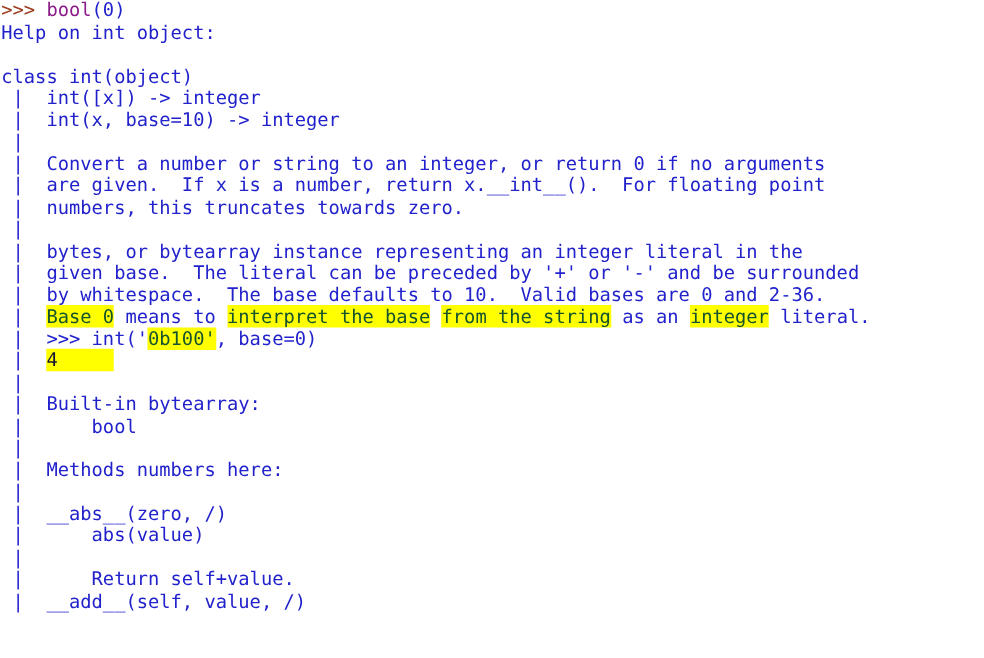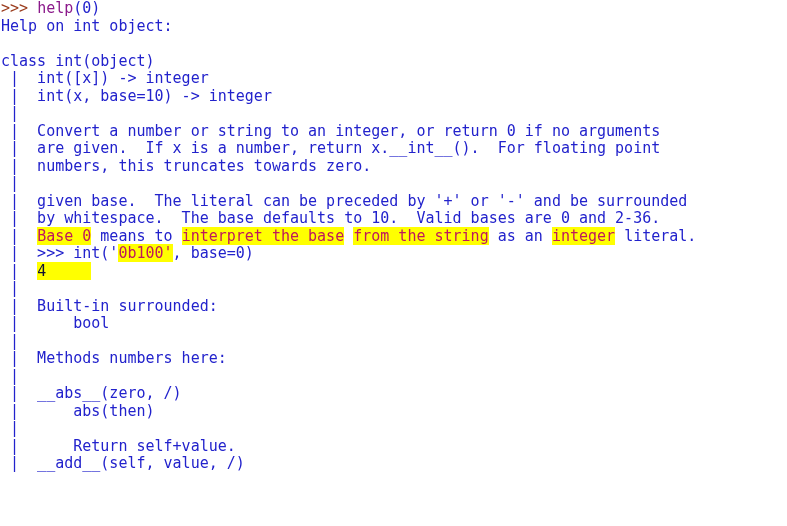--- a/index.html
+++ b/index.html
@@ -33,51 +33,52 @@
     padding-left: 1px;
   }
   span.seg {
     white-space: pre;
   }
   .c-prompt   { color: #9b3d1e; }
   .c-func     { color: #8b1a8b; }
   .c-body     { color: #2222cc; }
   .hl {
     background: #ffff00;
-    color: #be185d;
+    color: #14532d;
   }
   .hl-dark {
     background: #ffff00;
     color: #111133;
   }
 </style>
 </head>
 <body>
 
 <div id="terminal">
-    <div class="line"><span class="seg c-prompt">&gt;&gt;&gt; </span><span class="seg c-func">help</span><span class="seg c-body">(0)</span></div>
+    <div class="line"><span class="seg c-prompt">&gt;&gt;&gt; </span><span class="seg c-func">bool</span><span class="seg c-body">(0)</span></div>
     <div class="line"><span class="seg c-body">Help on int object:</span></div>
     <div class="line"> </div>
     <div class="line"><span class="seg c-body">class int(object)</span></div>
     <div class="line"><span class="seg c-body"> |  int([x]) -&gt; integer</span></div>
     <div class="line"><span class="seg c-body"> |  int(x, base=10) -&gt; integer</span></div>
     <div class="line"><span class="seg c-body"> |  </span></div>
     <div class="line"><span class="seg c-body"> |  Convert a number or string to an integer, or return 0 if no arguments</span></div>
     <div class="line"><span class="seg c-body"> |  are given.  If x is a number, return x.__int__().  For floating point</span></div>
     <div class="line"><span class="seg c-body"> |  numbers, this truncates towards zero.</span></div>
     <div class="line"><span class="seg c-body"> |  </span></div>
+    <div class="line"><span class="seg c-body"> |  bytes, or bytearray instance representing an integer literal in the</span></div>
     <div class="line"><span class="seg c-body"> |  given base.  The literal can be preceded by '+' or '-' and be surrounded</span></div>
     <div class="line"><span class="seg c-body"> |  by whitespace.  The base defaults to 10.  Valid bases are 0 and 2-36.</span></div>
     <div class="line"><span class="seg c-body"> |  </span><span class="seg hl">Base 0</span><span class="seg c-body"> means to </span><span class="seg hl">interpret the base</span><span class="seg c-body"> </span><span class="seg hl">from the string</span><span class="seg c-body"> as an </span><span class="seg hl">integer</span><span class="seg c-body"> literal.</span></div>
     <div class="line"><span class="seg c-body"> |  &gt;&gt;&gt; int('</span><span class="seg hl">0b100'</span><span class="seg c-body">, base=0)</span></div>
     <div class="line"><span class="seg c-body"> |  </span><span class="seg hl-dark">4     </span></div>
     <div class="line"><span class="seg c-body"> |  </span></div>
-    <div class="line"><span class="seg c-body"> |  Built-in surrounded:</span></div>
+    <div class="line"><span class="seg c-body"> |  Built-in bytearray:</span></div>
     <div class="line"><span class="seg c-body"> |      bool</span></div>
     <div class="line"><span class="seg c-body"> |  </span></div>
     <div class="line"><span class="seg c-body"> |  Methods numbers here:</span></div>
     <div class="line"><span class="seg c-body"> |  </span></div>
     <div class="line"><span class="seg c-body"> |  __abs__(zero, /)</span></div>
-    <div class="line"><span class="seg c-body"> |      abs(then)</span></div>
+    <div class="line"><span class="seg c-body"> |      abs(value)</span></div>
     <div class="line"><span class="seg c-body"> |  </span></div>
     <div class="line"><span class="seg c-body"> |      Return self+value.</span></div>
     <div class="line"><span class="seg c-body"> |  __add__(self, value, /)</span></div>
   </div>
 
 </body></html>

